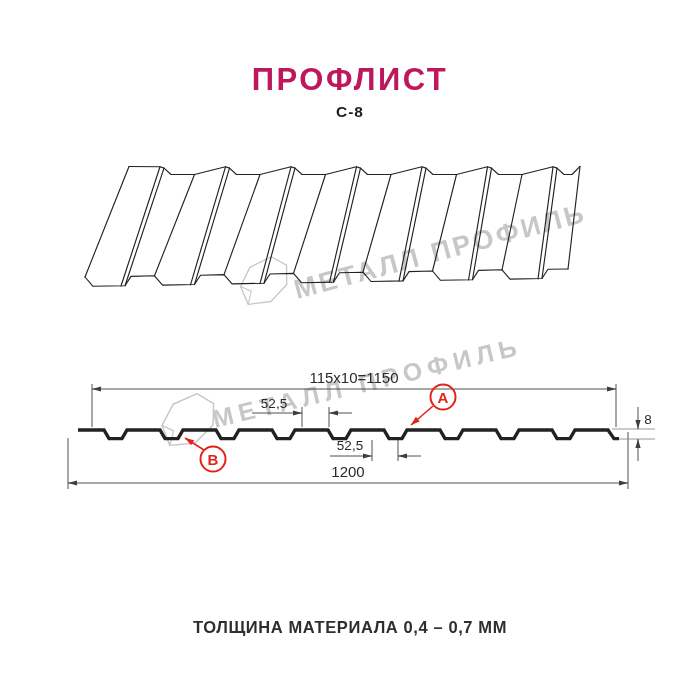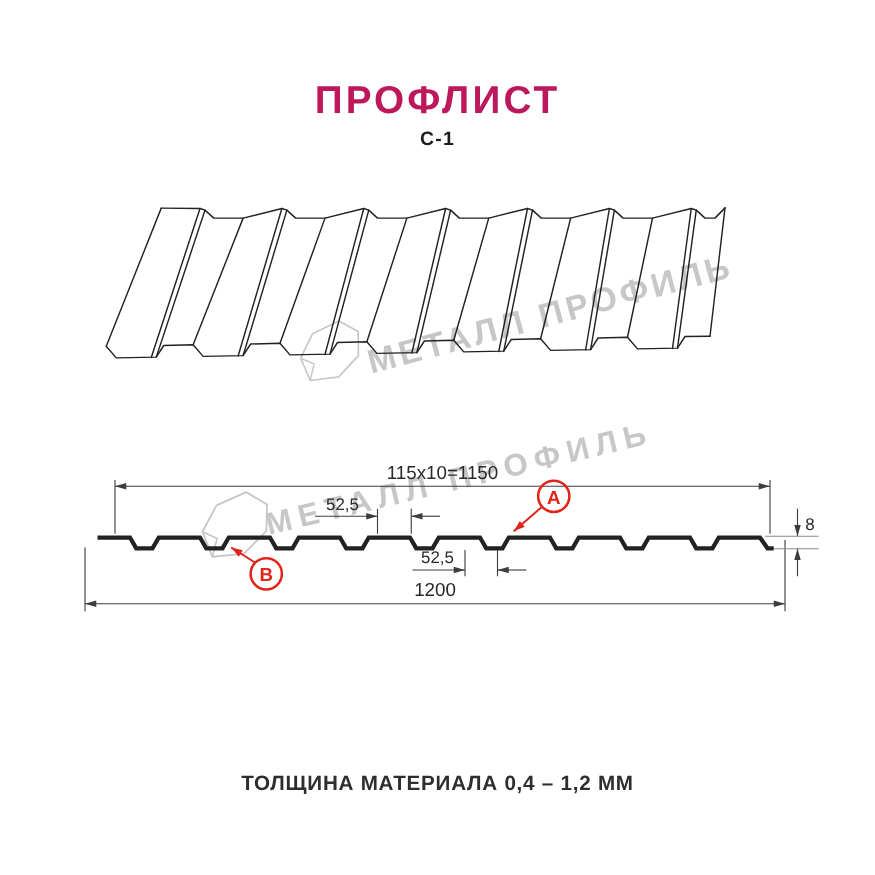--- a/index.html
+++ b/index.html
@@ -13,21 +13,21 @@
          font-size:16.5px;font-weight:600;letter-spacing:0.6px;color:#2e2e2e;}
   svg{position:absolute;left:0;top:0;}
   .wm-text{font-weight:bold;}
 </style>
 </head>
 <body>
 
 <div class="page">
 
   <div class="title">ПРОФЛИСТ</div>
-  <div class="subtitle">С-1</div>
+  <div class="subtitle">С-8</div>
 
   <svg width="700" height="700" viewBox="0 0 700 700">
 
     <g>
       <g id="logo1" transform="translate(228,264) rotate(-12) scale(0.95)">
           <path d="M8,26 L22,8 L46,2 L60,14 L56,34 L36,48 L12,46 Z" fill="none" stroke="#c7c7c7" stroke-width="1.4" stroke-linejoin="round"></path>
           <path d="M12,46 L18,33 L8,26" fill="none" stroke="#c7c7c7" stroke-width="1.2"></path>
         </g>
       <text class="wm-text" transform="translate(297,299) rotate(-15)" font-size="27" letter-spacing="3" fill="#c7c7c7">МЕТАЛЛ ПРОФИЛЬ</text>
     </g>
@@ -113,14 +113,14 @@
       <text x="443" y="403" font-size="15" font-weight="bold" text-anchor="middle" fill="#e2231a" stroke="none">A</text>
     </g>
     <g stroke="#e2231a" fill="none" stroke-width="2">
       <line x1="204" y1="450" x2="185" y2="438" stroke-width="1.6"></line>
       <polygon id="bhead" fill="#e2231a" stroke="none" points="185,438 194.2113791014427,440.2694702133989 191.0074211531148,445.3424036315847"></polygon>
       <circle cx="213" cy="459" r="12.5"></circle>
       <text x="213" y="465" font-size="15" font-weight="bold" text-anchor="middle" fill="#e2231a" stroke="none">B</text>
     </g>
   </svg>
 
-  <div class="footer">ТОЛЩИНА МАТЕРИАЛА 0,4 – 1,2 ММ</div>
+  <div class="footer">ТОЛЩИНА МАТЕРИАЛА 0,4 – 0,7 ММ</div>
 </div>
 
 </body></html>

